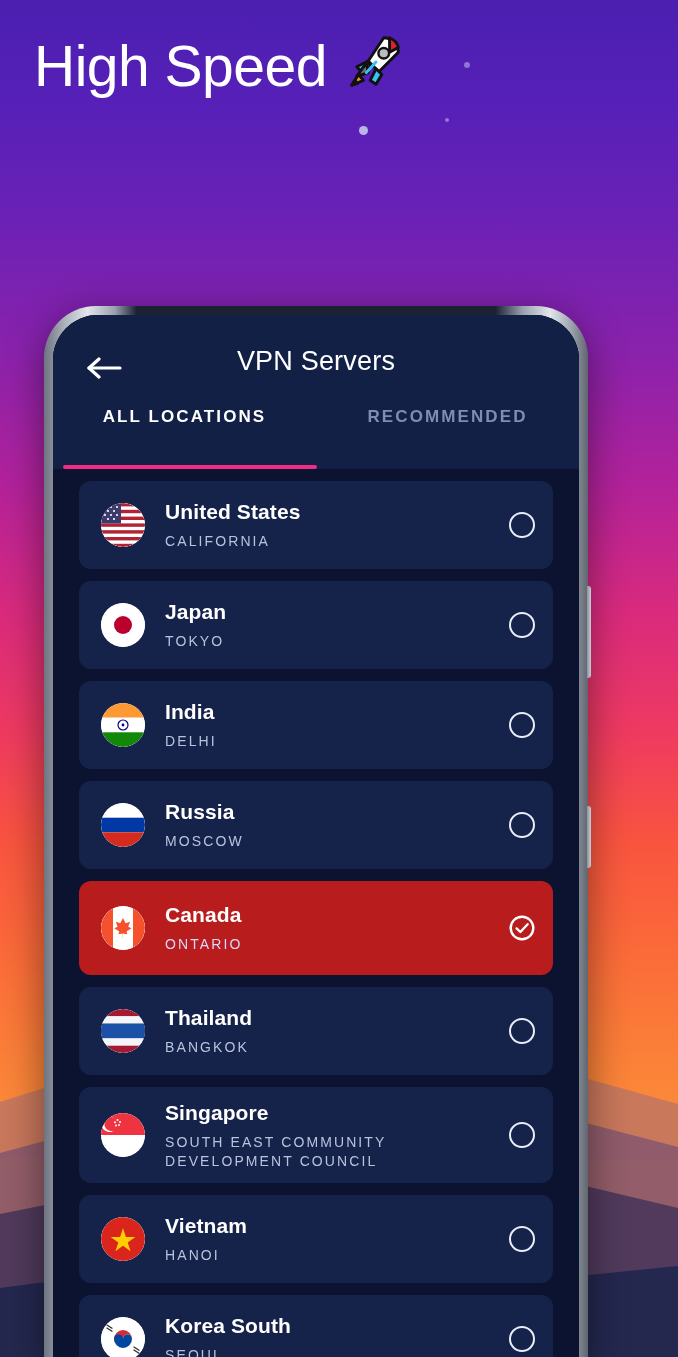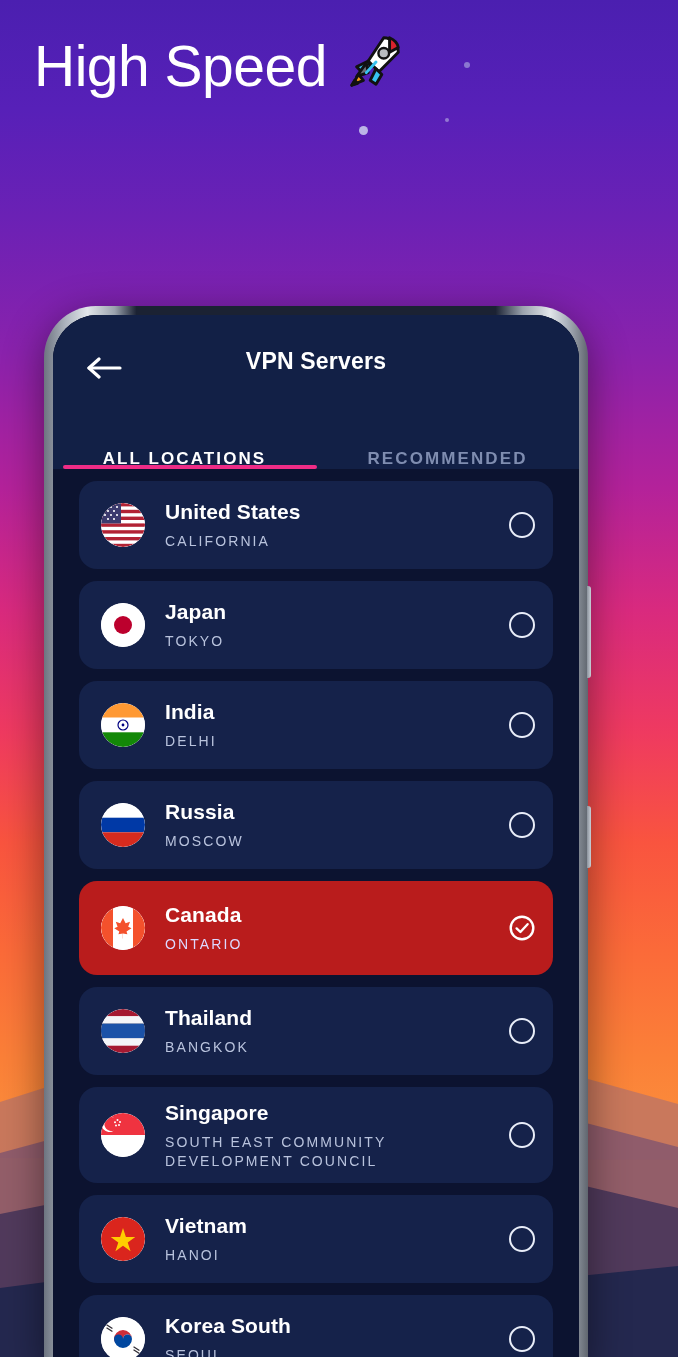--- a/index.html
+++ b/index.html
@@ -126,33 +126,33 @@
     left: 33px;
     top: 42px;
     width: 36px;
     height: 22px;
     cursor: pointer;
   }
   #app-title {
     width: 100%;
     text-align: center;
     color: #ffffff;
-    font-size: 23px;
-    font-weight: 700;
+    font-size: 27px;
+    font-weight: 400;
     letter-spacing: .2px;
   }
 
   
   #tabs {
     position: relative;
     height: 62px;
     background: #122046;
     flex: 0 0 auto;
     display: flex;
-    align-items: flex-end;
+    align-items: flex-start;
   }
   .tab {
     flex: 1;
     text-align: center;
     font-size: 17px;
     font-weight: 700;
     letter-spacing: 2.1px;
     cursor: pointer;
   }
   .tab.active   { color: #ffffff; }
@@ -171,21 +171,21 @@
   #list {
     flex: 1 1 auto;
     padding: 12px 26px 0 26px;
     overflow: hidden;
   }
   .row {
     position: relative;
     display: flex;
     align-items: center;
     background: #15224a;
-    border-radius: 18px;
+    border-radius: 12px;
     height: 88px;
     margin-bottom: 12px;
     padding: 0 18px 0 22px;
     cursor: pointer;
   }
   .row.tall { height: 96px; }
   .row.selected {
     background: #b91c1c;
     height: 94px;
   }

